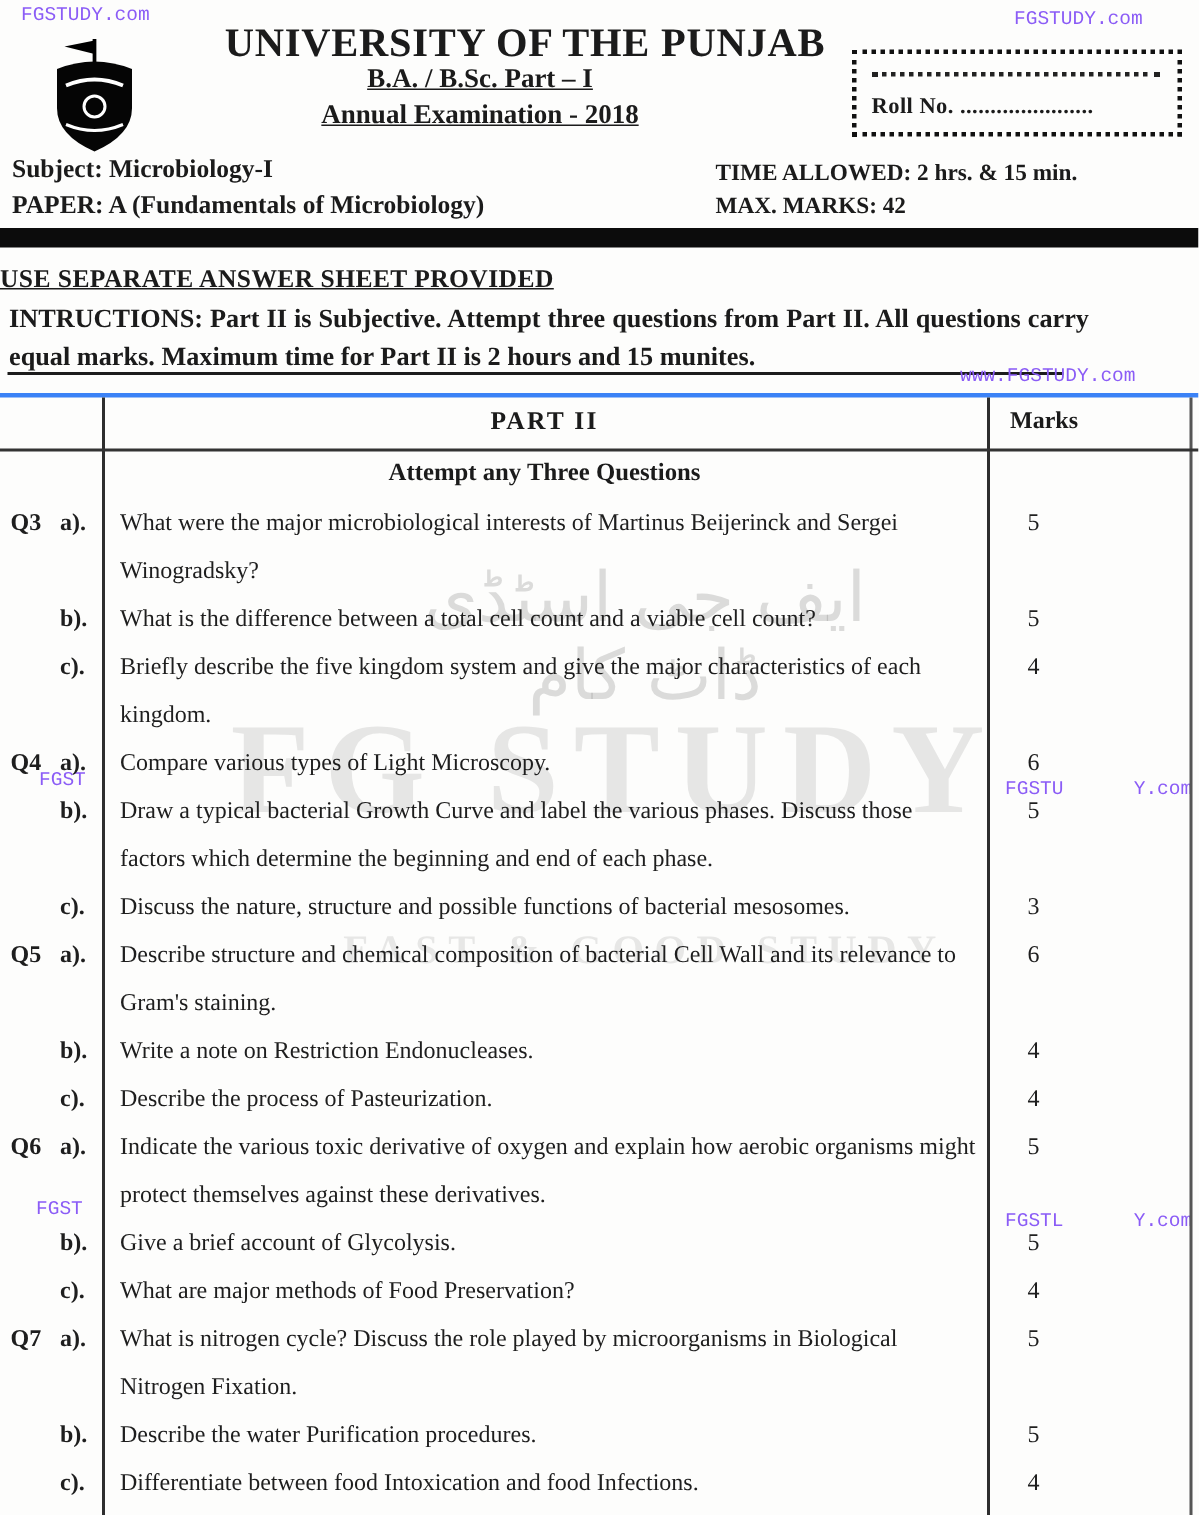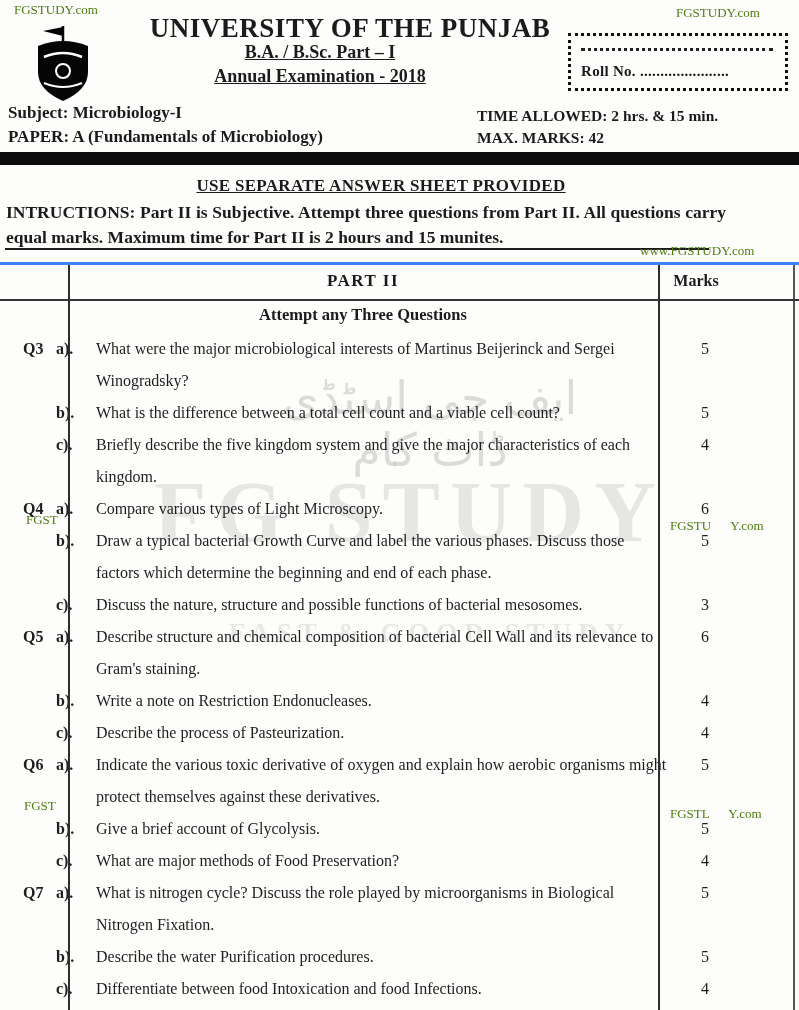--- a/index.html
+++ b/index.html
@@ -6,22 +6,22 @@
   html,body { width:799px; height:1010px; }
   body {
     position:relative;
     background:#fdfdfc;
     font-family:"Liberation Serif", serif;
     color:#1b1b1b;
     overflow:hidden;
   }
   .wm {
     position:absolute;
-    font-family:Liberation Serif, serif;
-    color:#4d7c0f;
+    font-family:Liberation Mono, monospace;
+    color:#8b5cf6;
     font-size:13px;
     pointer-events:none;
     white-space:pre;
   }
   
   .logo { position:absolute; left:30px; top:24px; width:66px; height:80px; }
   .uni-title {
     position:absolute; left:110px; top:2px; width:480px;
     text-align:center; font-size:27px; font-weight:bold; letter-spacing:0.5px;margin-top:11px;
   }
@@ -40,21 +40,21 @@
     border-top:3px dotted #222;
   }
   .rollbox .rolllabel {
     position:absolute; left:10px; top:27px;
     font-size:15px; font-weight:bold; letter-spacing:0.3px; white-space:pre;
   }
   .subject-block { position:absolute; left:8px; top:101px; font-size:17px; font-weight:bold; line-height:24px; }
   .time-block    { position:absolute; left:477px; top:105px; font-size:15.5px; font-weight:bold; line-height:22px; }
   .thickbar { position:absolute; left:0; top:152px; width:799px; height:13px; background:#0c0c0c; }
   .notice {
-    position:absolute; left:0; top:176px; width:762px; text-align:center;
+    position:absolute; left:0; top:176px; width:762px; text-align:left;
     font-size:17px; font-weight:bold; text-decoration:underline; letter-spacing:0.3px;
   }
   .instructions {
     position:absolute; left:6px; top:200px; width:720px;
     font-size:17.5px; font-weight:bold; line-height:25px; text-align:justify;
   }
   .instr-underline { position:absolute; left:5px; top:248px; width:704px; height:2px; background:#1c1c1c; }
   
   .wm-center-large {
     position:absolute; left:140px; top:462px; width:540px; text-align:center;
@@ -81,21 +81,21 @@
   .vl1 { left:68px; } .vl2 { left:658px; } .vl3 { left:793px; width:1.5px; background:#555; }
   .table-bottom { position:absolute; left:0; bottom:0; width:100%; height:2.5px; background:#141414; }
   .thead { position:relative; height:36px; border-bottom:2px solid #333; }
   .part-title { position:absolute; left:68px; width:590px; top:6px; text-align:center; font-size:17px; font-weight:bold; letter-spacing:1.5px; }
   .marks-h   { position:absolute; left:658px; width:76px; top:7px; text-align:center; font-size:16px; font-weight:bold; }
   .subtitle-row { position:relative; height:32px; }
   .subtitle-row span {
     position:absolute; left:68px; width:590px; top:4px; text-align:center;
     font-size:16.5px; font-weight:bold;
   }
-  .qrow { display:flex; align-items:flex-start; line-height:32px; font-size:16px; color:#1e1e1e;padding-left:16px; }
+  .qrow { display:flex; align-items:flex-start; line-height:32px; font-size:16px; color:#1e1e1e; }
   .qnum    { flex:none; width:40px; padding-left:7px; font-weight:bold; }
   .qletter { flex:none; width:28px; font-weight:bold; }
   .qtext   { flex:none; width:574px; margin-left:12px; }
   .qmarks  { flex:none; width:70px; text-align:center; }
 </style>
 </head>
 <body>
 
 <span class="wm" style="left:14px; top:2px;">FGSTUDY.com</span>
 <span class="wm" style="left:676px; top:5px;">FGSTUDY.com</span>

